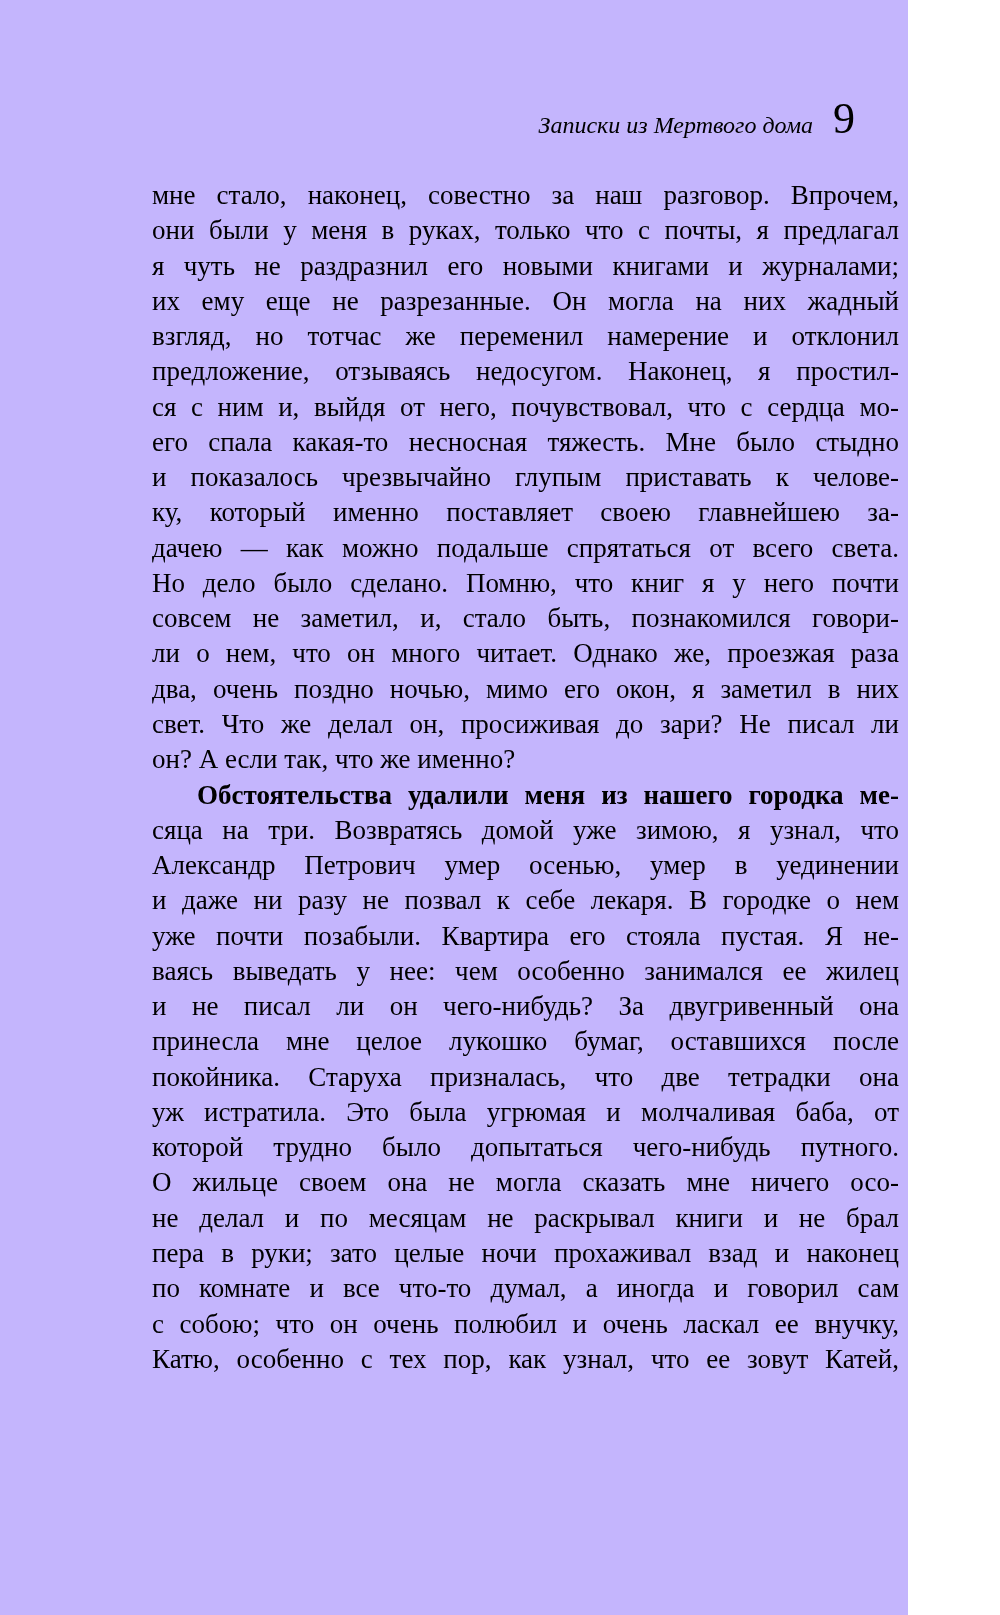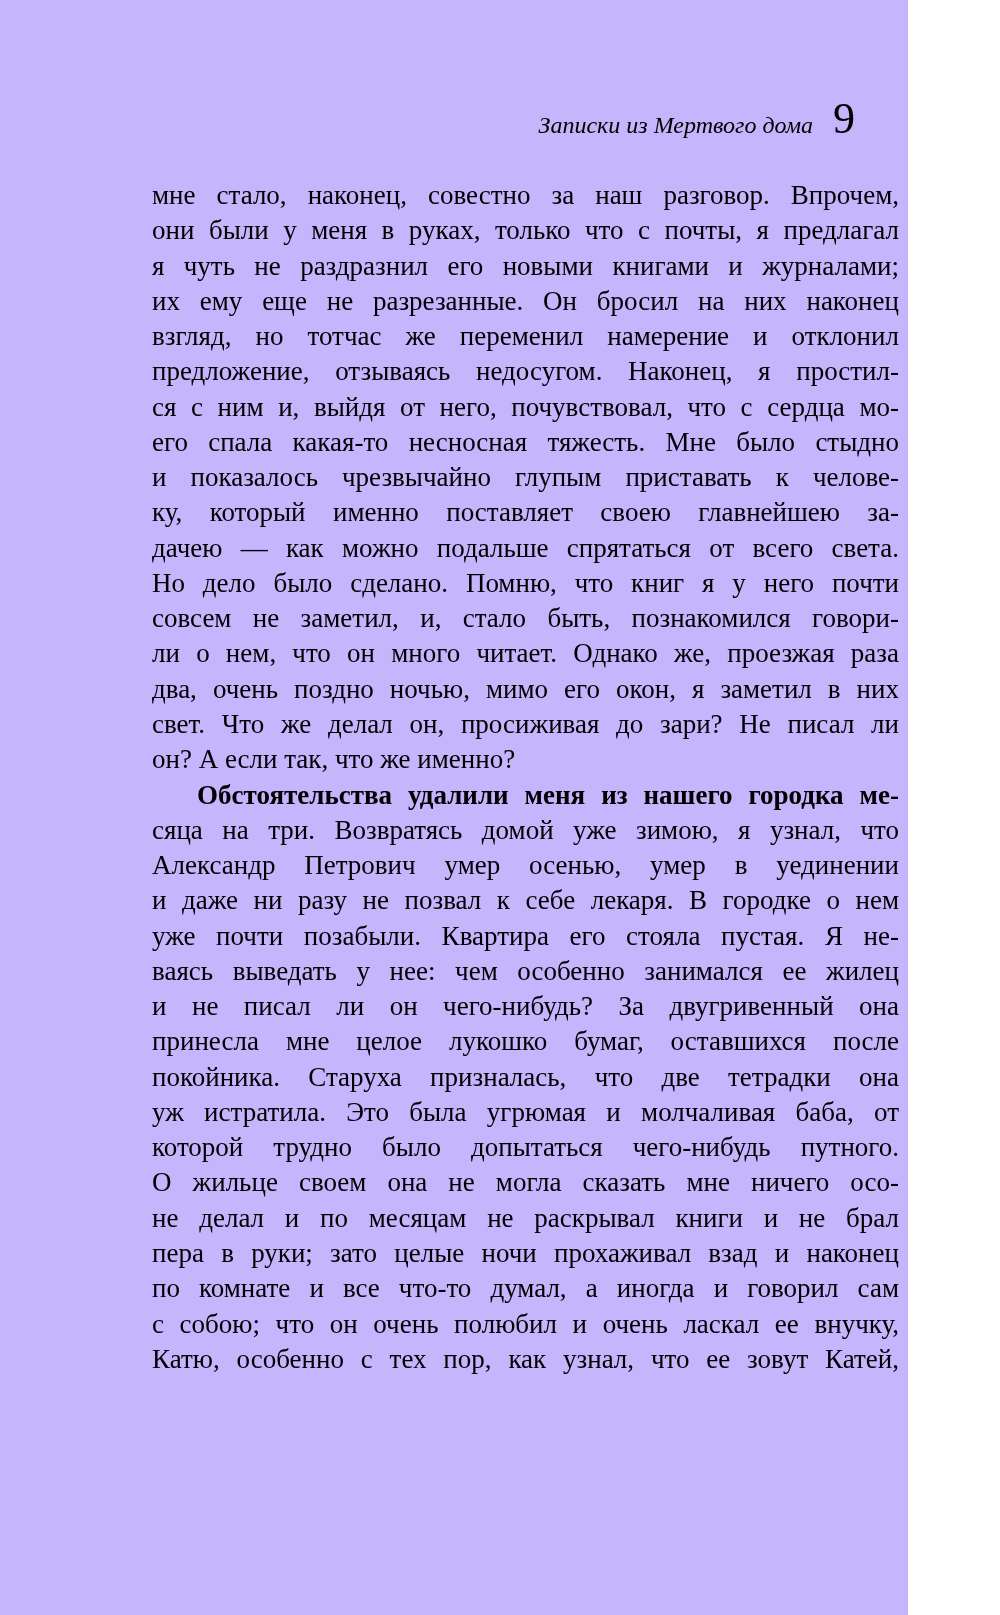--- a/index.html
+++ b/index.html
@@ -64,21 +64,21 @@
 <body>
 
 <div class="book-page">
   <div class="page-header">
     <span class="running-title">Записки из Мертвого дома</span><span class="page-number">9</span>
   </div>
   <div class="page-body">
       <div class="text-line">мне стало, наконец, совестно за наш разговор. Впрочем,</div>
       <div class="text-line">они были у меня в руках, только что с почты, я предлагал</div>
       <div class="text-line">я чуть не раздразнил его новыми книгами и журналами;</div>
-      <div class="text-line">их ему еще не разрезанные. Он бросил на них наконец</div>
+      <div class="text-line">их ему еще не разрезанные. Он могла на них жадный</div>
       <div class="text-line">взгляд, но тотчас же переменил намерение и отклонил</div>
       <div class="text-line">предложение, отзываясь недосугом. Наконец, я простил-</div>
       <div class="text-line">ся с ним и, выйдя от него, почувствовал, что с сердца мо-</div>
       <div class="text-line">его спала какая-то несносная тяжесть. Мне было стыдно</div>
       <div class="text-line">и показалось чрезвычайно глупым приставать к челове-</div>
       <div class="text-line">ку, который именно поставляет своею главнейшею за-</div>
       <div class="text-line">дачею — как можно подальше спрятаться от всего света.</div>
       <div class="text-line">Но дело было сделано. Помню, что книг я у него почти</div>
       <div class="text-line">совсем не заметил, и, стало быть, познакомился говори-</div>
       <div class="text-line">ли о нем, что он много читает. Однако же, проезжая раза</div>

